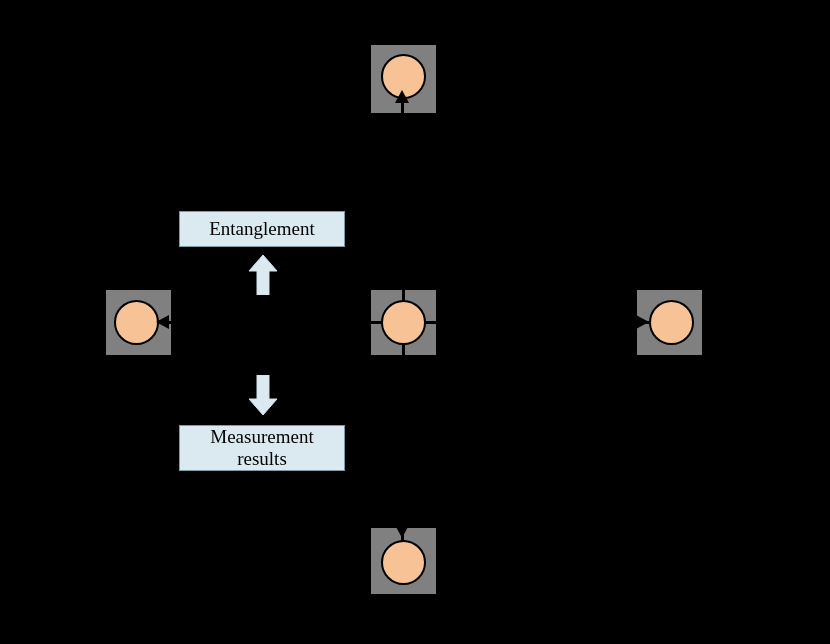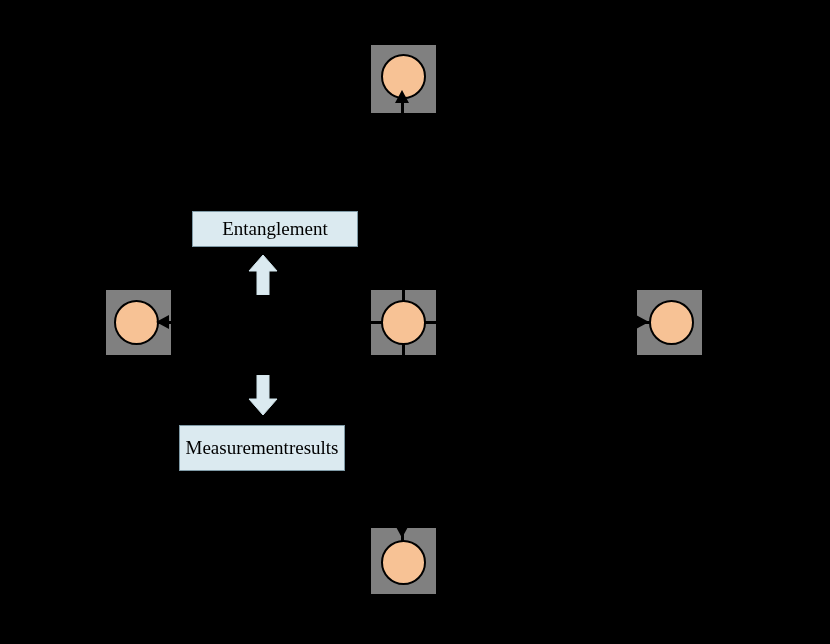--- a/index.html
+++ b/index.html
@@ -126,34 +126,34 @@
     <div class="hub-stub" style="left:0px; top:31px; width:14px; height:3px;"></div>
   </div>
   <div class="arrow-head arrow-right" style="left:636px; top:315px;"></div>
 
   <div class="node" style="left:371px; top:528px; width:65px; height:66px;">
     <div class="qubit" style="left:10px; top:12px; width:45px; height:45px;"></div>
     <div class="hub-stub" style="left:30px; top:0px; width:3px; height:14px;"></div>
   </div>
   <div class="arrow-head arrow-down" style="left:395px; top:525px;"></div>
 
-  <div class="label-box" style="left:179px; top:211px; width:166px; height:36px;margin-left:13px;">
+  <div class="label-box" style="left:179px; top:211px; width:166px; height:36px;">
     <span>Entanglement</span>
   </div>
 
   <div class="block-arrow" style="left:248px; top:255px;">
     <svg width="30" height="40" viewBox="0 0 30 40" aria-hidden="true">
       <polygon points="15,0 29,16 21,16 21,40 9,40 9,16 1,16" fill="#dbeaf0" stroke="#cfe3ea" stroke-width="1"></polygon>
     </svg>
   </div>
 
   <div class="block-arrow" style="left:248px; top:375px;">
     <svg width="30" height="40" viewBox="0 0 30 40" aria-hidden="true">
       <polygon points="9,0 21,0 21,24 29,24 15,40 1,24 9,24" fill="#dbeaf0" stroke="#cfe3ea" stroke-width="1"></polygon>
     </svg>
   </div>
 
-  <div class="label-box" style="left:179px; top:425px; width:166px; height:46px; flex-direction:row;">
+  <div class="label-box" style="left:179px; top:425px; width:166px; height:46px; flex-direction:column;">
     <span>Measurement</span>
     <span>results</span>
   </div>
 
 </div>
 
 </body></html>

